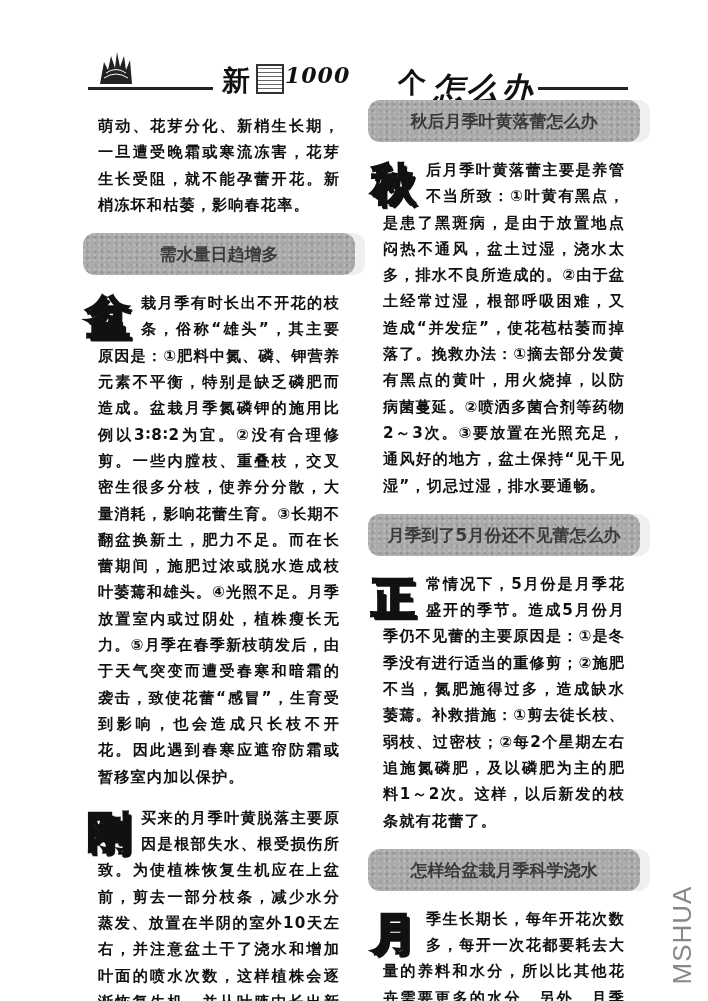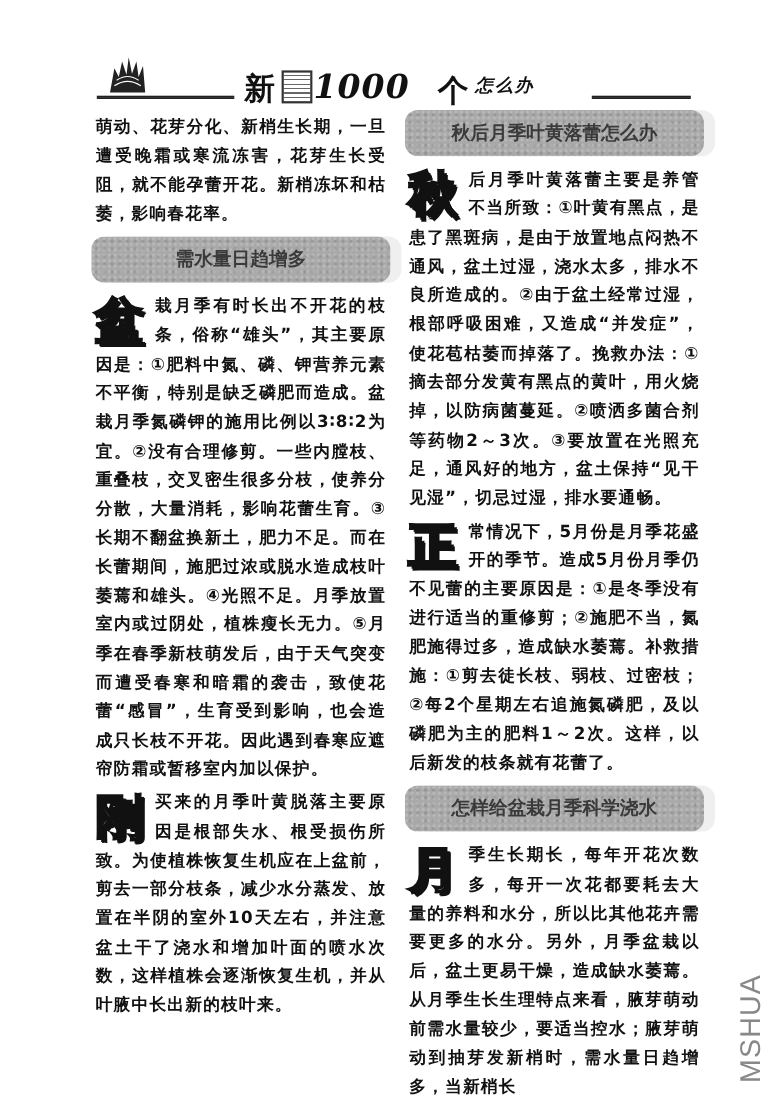--- a/index.html
+++ b/index.html
@@ -6,28 +6,28 @@
   body { width: 708px; height: 1001px; position: relative; overflow: hidden;
          font-family: "DejaVu Sans", "Liberation Sans", sans-serif; color: #111; }
   .header { position: absolute; left: 80px; top: 40px; width: 560px; height: 60px; }
   .logo { position: absolute; left: 16px; top: 8px; width: 40px; height: 40px; }
   .hline { position: absolute; height: 0; border-top: 2px solid #222; border-bottom: 1px solid #222; }
   .hline.l { left: 8px; top: 47px; width: 125px; }
   .hline.r { left: 458px; top: 47px; width: 90px; }
   .t-new { position: absolute; left: 142px; top: 22px; font-size: 28px; font-weight: bold; font-family: "DejaVu Serif", serif; letter-spacing: -1px; }
   .t-bian { position: absolute; left: 176px; top: 24px; width: 24px; height: 26px; border: 2px solid #333; background: repeating-linear-gradient(0deg,#fff 0 3px,#666 3px 4px); }
   .t-top { position: absolute; left: 210px; top: 0px; font-size: 22px; font-family: "DejaVu Serif", serif; font-weight: bold; letter-spacing: 2px; }
-  .t-num { position: absolute; left: 205px; top: 22px; font-size: 30px; font-family: "DejaVu Serif", serif; font-weight: bold; font-style: italic; letter-spacing: 1px; }
+  .t-num { position: absolute; left: 205px; top: 22px; font-size: 22px; font-family: "DejaVu Serif", serif; font-weight: bold; font-style: italic; letter-spacing: 1px; }
   .t-ge { position: absolute; left: 318px; top: 24px; font-size: 28px; font-weight: bold; font-family: "DejaVu Serif", serif; }
-  .t-zen { position: absolute; left: 352px; top: 28px; font-size: 16px; font-weight: bold; font-family: Liberation Serif, serif; font-style: italic; letter-spacing: 2px; }
+  .t-zen { position: absolute; left: 352px; top: 28px; font-size: 32px; font-weight: bold; font-family: Liberation Serif, serif; font-style: italic; letter-spacing: 2px; }
 
   .col { position: absolute; top: 98px; width: 272px; }
   .col.left { left: 83px; }
   .col.right { left: 368px; }
-  p.body { margin: 4px; font-size: 15.2px; line-height: 26.3px; letter-spacing: 1.1px; text-align: justify; font-weight: bold; }
+  p.body { margin: 15px; font-size: 15.2px; line-height: 26.3px; letter-spacing: 1.1px; text-align: justify; font-weight: bold; }
   .heading { margin: 8px 0 8px 0; padding: 8px 6px; text-align: center; border-radius: 12px;
              background: #a9a9a9; background-image: radial-gradient(circle at 30% 40%, rgba(255,255,255,0.18) 0 1px, transparent 2px), radial-gradient(circle at 70% 60%, rgba(0,0,0,0.12) 0 1px, transparent 2px);
              background-size: 5px 5px, 7px 7px; color: #3a3a3a; font-size: 17px; font-weight: bold; line-height: 26px; box-shadow: 10px 0 0 #efefef; }
   .heading .ln { display: block; }
   .dropcap-wrap { position: relative; }
   .dropcap { float: left; width: 50px; height: 46px; margin: 4px 8px 0 0; font-size: 44px; line-height: 46px; font-weight: bold; text-align: center;
              font-family: "DejaVu Serif", serif; color: #fff; -webkit-text-stroke: 2px #111; text-shadow: 3px 3px 0 #111, 4px 4px 0 #111; }
   .watermark { position: absolute; left: 662px; top: 880px; width: 40px; height: 110px; }
   .watermark span { position: absolute; left: 50%; top: 50%; transform: translate(-50%,-50%) rotate(-90deg); white-space: nowrap;
                     font-family: "Liberation Sans", sans-serif; font-size: 26px; color: #888; letter-spacing: 1px; }
@@ -69,20 +69,23 @@
 
 <div class="col right">
   <div class="heading" style="margin-top:2px">
     <span class="ln">秋后月季叶黄落蕾怎么办</span>
   </div>
   <div class="dropcap-wrap">
     <span class="dropcap">秋</span>
     <p class="body">后月季叶黄落蕾主要是养管不当所致：①叶黄有黑点，是患了黑斑病，是由于放置地点闷热不通风，盆土过湿，浇水太多，排水不良所造成的。②由于盆土经常过湿，根部呼吸困难，又造成“并发症”，使花苞枯萎而掉落了。挽救办法：①摘去部分发黄有黑点的黄叶，用火烧掉，以防病菌蔓延。②喷洒多菌合剂等药物2～3次。③要放置在光照充足，通风好的地方，盆土保持“见干见湿”，切忌过湿，排水要通畅。</p>
   </div>
 
+  <div class="heading">
+    <span class="ln">月季到了5月份还不见蕾怎么办</span>
+  </div>
   <div class="dropcap-wrap">
     <span class="dropcap">正</span>
     <p class="body">常情况下，5月份是月季花盛开的季节。造成5月份月季仍不见蕾的主要原因是：①是冬季没有进行适当的重修剪；②施肥不当，氮肥施得过多，造成缺水萎蔫。补救措施：①剪去徒长枝、弱枝、过密枝；②每2个星期左右追施氮磷肥，及以磷肥为主的肥料1～2次。这样，以后新发的枝条就有花蕾了。</p>
   </div>
 
   <div class="heading">
     <span class="ln">怎样给盆栽月季科学浇水</span>
   </div>
   <div class="dropcap-wrap">
     <span class="dropcap">月</span>

